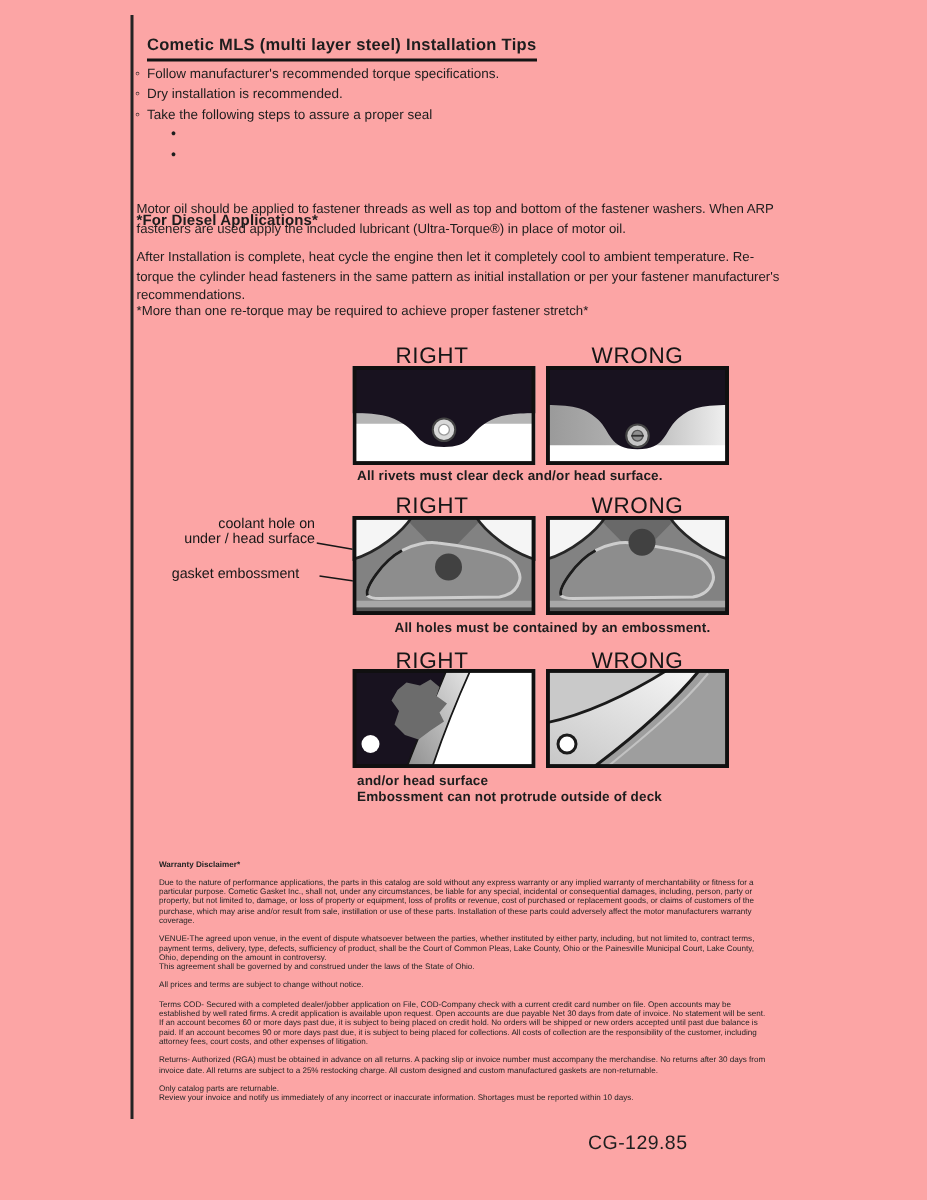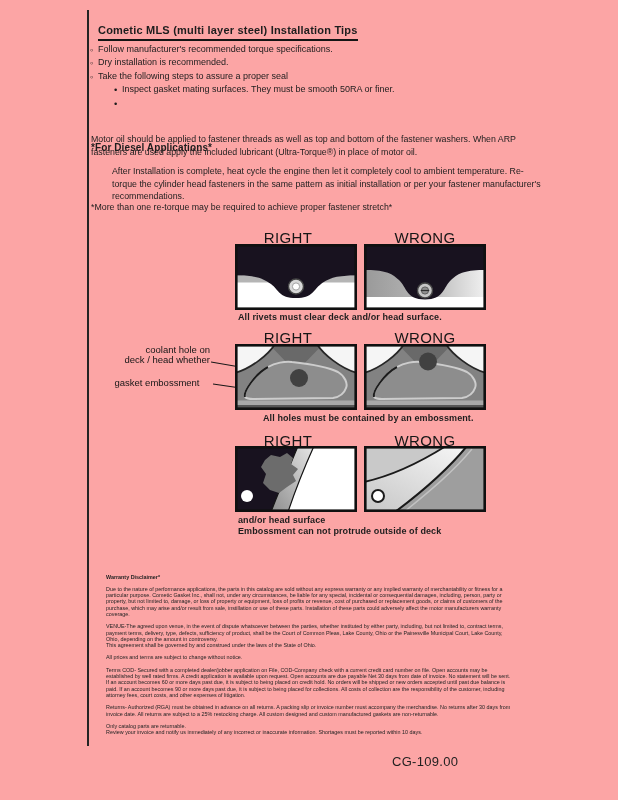--- a/index.html
+++ b/index.html
@@ -11,21 +11,21 @@
   .title{left:98px;top:24px;font-size:11px;font-weight:bold;letter-spacing:.2px;
          border-bottom:2px solid #141414;padding-bottom:3px;white-space:nowrap;}
 
   .bullets{left:90px;top:43px;width:478px;font-size:9px;line-height:13.4px;}
   .b{display:flex;}
   .b .mk{flex:0 0 8px;font-size:9.5px;}
   .b.sub{padding-left:24px;}
 
   .diesel-h{left:91px;top:118px;font-size:10px;font-weight:bold;letter-spacing:.1px;margin-top:24px;}
   .para{left:91px;width:434px;font-size:8.8px;line-height:12.6px;}
-  .p1{top:133px;} .p2{top:165px;margin-left:21px;} .note{top:201px;}
+  .p1{top:133px;} .p2{top:165px;} .note{top:201px;}
 
   .dlabel{font-size:15px;letter-spacing:.4px;transform:translateX(-50%);white-space:nowrap;color:#161616;}
   .r1l{top:228.5px;} .r2l{top:329px;} .r3l{top:431.5px;}
   .lx1{left:288px;} .lx2{left:425px;text-align:center;}
   .panel{width:122px;height:66px;}
   .panel svg{display:block;width:122px;height:66px;}
   .px1{left:235px;} .px2{left:364px;}
   .r1p{top:243.5px;} .r2p{top:344px;} .r3p{top:446px;}
   .cap{font-size:9px;font-weight:bold;letter-spacing:.1px;white-space:nowrap;}
   .cap1{left:238px;top:311.5px;} .cap2{left:239px;top:412.5px;margin-left:24px;}
@@ -68,21 +68,20 @@
     <div class="b">
       <span class="mk">◦</span>
       <span>Dry installation is recommended.</span>
     </div>
     <div class="b">
       <span class="mk">◦</span>
       <span>Take the following steps to assure a proper seal</span>
     </div>
     <div class="b sub">
       <span class="mk">•</span>
-      <span>Inspect gasket mating surfaces.  They must be smooth 50RA or finer.</span>
     </div>
     <div class="b sub">
       <span class="mk">•</span>
     </div>
   </div>
 
   <div class="abs diesel-h">*For Diesel Applications*</div>
   <div class="abs para p1">Motor oil should be applied to fastener threads as well as top and bottom of the fastener washers. When ARP fasteners are used apply the included lubricant (Ultra-Torque®) in place of motor oil.</div>
   <div class="abs para p2">After Installation is complete, heat cycle the engine then let it completely cool to ambient temperature. Re-torque the cylinder head fasteners in the same pattern as initial installation or per your fastener manufacturer's recommendations.</div>
   <div class="abs para note">*More than one re-torque may be required to achieve proper fastener stretch*</div>
@@ -118,21 +117,21 @@
       <rect class="frame" x="1.3" y="1.3" width="119.4" height="63.4"></rect>
     </svg>
   </div>
   <div class="abs cap cap1">All rivets must clear deck and/or head surface.</div>
 
   <div class="abs dlabel r2l lx1">RIGHT</div>
   <div class="abs dlabel r2l lx2">WRONG</div>
 
   <div class="abs callout co1">
     <div>coolant hole on</div>
-    <div>deck / head whether</div>
+    <div>under / head surface</div>
   </div>
   <div class="abs callout co2">gasket embossment</div>
   <svg class="abs pointers" width="85" height="36">
     <line x1="0" y1="3" x2="81" y2="17" stroke="#161616" stroke-width="1.1"></line>
     <line x1="2" y1="25" x2="50" y2="32" stroke="#161616" stroke-width="1.1"></line>
   </svg>
 
   <div class="abs panel px1 r2p">
     <svg viewBox="0 0 122 66">
       <rect width="122" height="66" class="fill-steel"></rect>
@@ -209,15 +208,15 @@
     <p class="dp">Due to the nature of performance applications, the parts in this catalog are sold without any express warranty or any implied warranty of merchantability or fitness for a particular purpose.  Cometic Gasket Inc., shall not, under any circumstances, be liable for any special, incidental or consequential damages, including, person, party or property, but not limited to, damage, or loss of property or equipment, loss of profits or revenue, cost of purchased or replacement goods, or claims of customers of the purchase, which may arise and/or result from sale, instillation or use of these parts.  Installation of these parts could adversely affect the motor manufacturers warranty coverage.</p>
     <p class="dp0">VENUE-The agreed upon venue, in the event of dispute whatsoever between the parties, whether instituted by either party, including, but not limited to, contract terms, payment terms, delivery, type, defects, sufficiency of product, shall be the Court of Common Pleas, Lake County, Ohio or the Painesville Municipal Court, Lake County, Ohio, depending on the amount in controversy.</p>
     <p class="dp">This agreement shall be governed by and construed under the laws of the State of Ohio.</p>
     <p class="dp">All prices and terms are subject to change without notice.</p>
     <p class="dp">Terms COD- Secured with a completed dealer/jobber application on File, COD-Company check with a current credit card number on file.  Open accounts may be established by well rated firms.  A credit application is available upon request.  Open accounts are due payable Net 30 days from date of invoice.  No statement will be sent.  If an account becomes 60 or more days past due, it is subject to being placed on credit hold.  No orders will be shipped or new orders accepted until past due balance is paid.  If an account becomes 90 or more days past due, it is subject to being placed for collections.  All costs of collection are the responsibility of the customer, including attorney fees, court costs, and other expenses of litigation.</p>
     <p class="dp">Returns- Authorized (RGA) must be obtained in advance on all returns.  A packing slip or invoice number must accompany the merchandise.  No returns after 30 days from invoice date.  All returns are subject to a 25% restocking charge.  All custom designed and custom manufactured gaskets are non-returnable.</p>
     <p class="dp0">Only catalog parts are returnable.</p>
     <p class="dp0">Review your invoice and notify us immediately of any incorrect or inaccurate information.  Shortages must be reported within 10 days.</p>
   </div>
 
-  <div class="abs code">CG-109.00</div>
+  <div class="abs code">CG-129.85</div>
 
 </div>
 
 </body></html>

